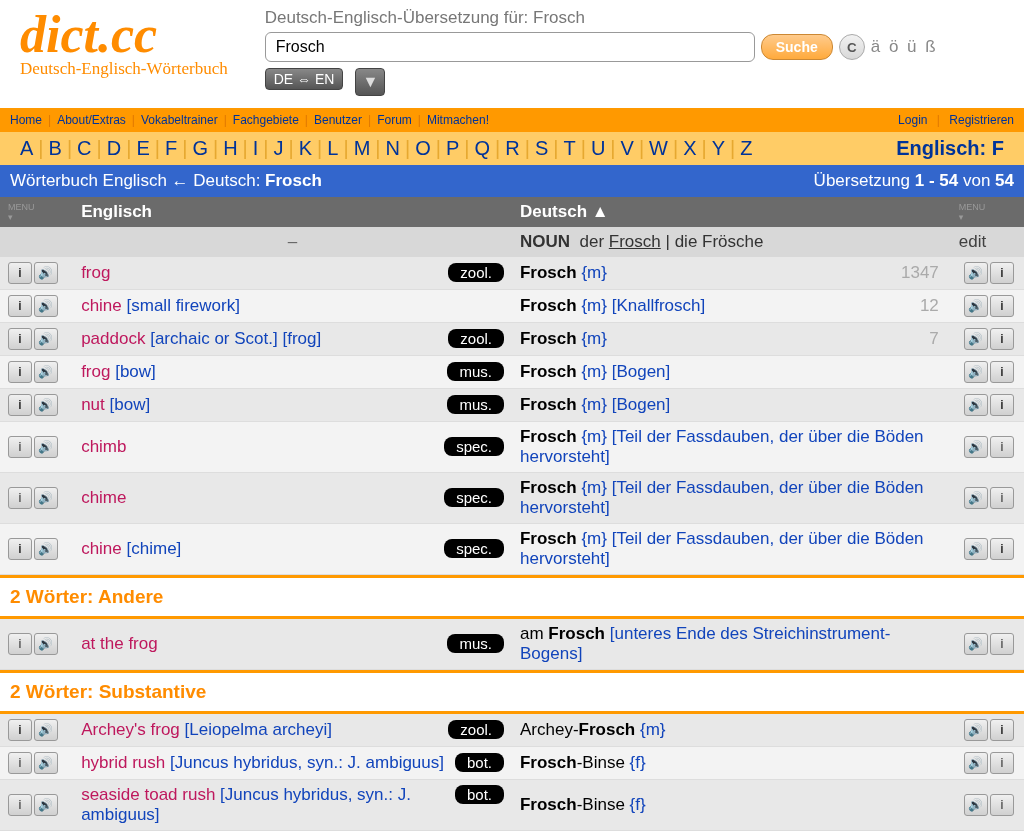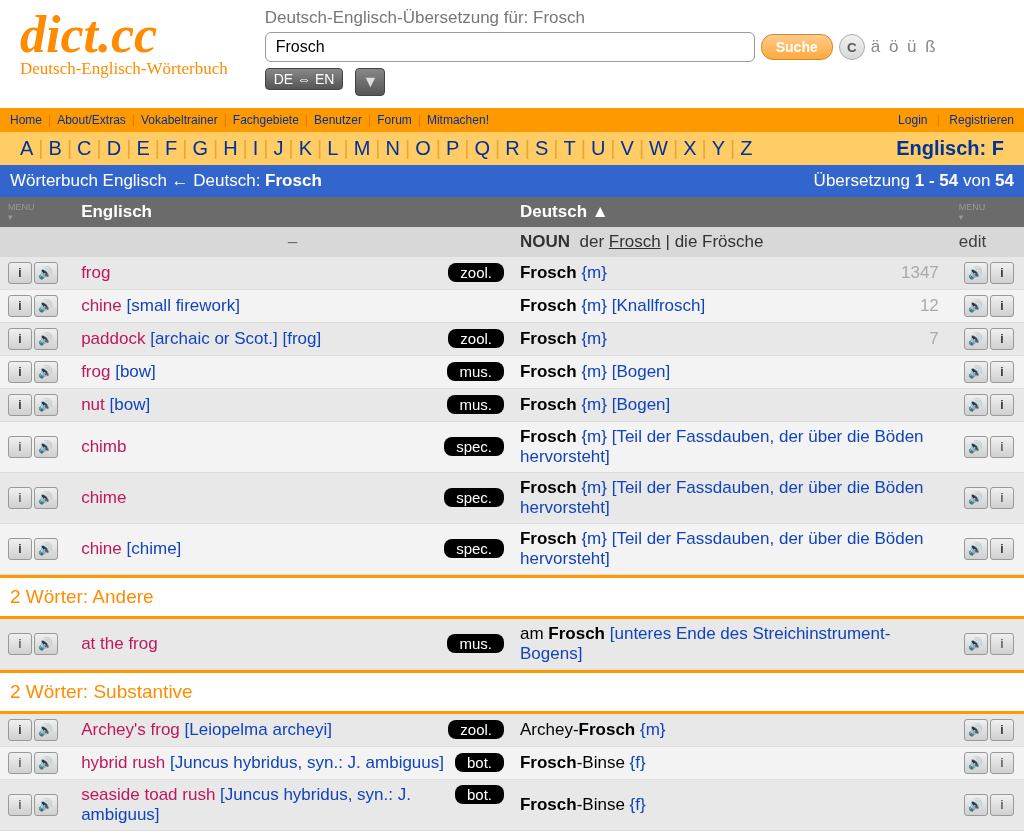--- a/index.html
+++ b/index.html
@@ -47,21 +47,21 @@
 .icbtn.act{color:#333}
 td.en{width:420px}
 td.de{width:420px}
 .eng{color:#be185d}
 .enlink{color:#1144BB}
 .tag{display:inline-block;background:#000000;color:#fff;border-radius:8px;padding:1px 12px;font-size:15px;float:right;}
 .debold{font-weight:bold;color:#000}
 .gender{color:#1144BB}
 .denote{color:#1144BB}
 .num{color:#aaa;float:right;margin-right:4px}
-.section{padding:8px 10px;font-size:19px;font-weight:normal;color:#FF8C00;border-top:3px solid #FF9900;border-bottom:3px solid #FF9900;background:#fff}
+.section{padding:8px 10px;font-size:19px;font-weight:bold;color:#FF8C00;border-top:3px solid #FF9900;border-bottom:3px solid #FF9900;background:#fff}
 </style>
 </head>
 <body>
 
 <div class="top">
  <div>
   <div class="logo">dict.cc</div>
   <div class="logotag">Deutsch-Englisch-Wörterbuch</div>
  </div>
  <div class="searcharea">

